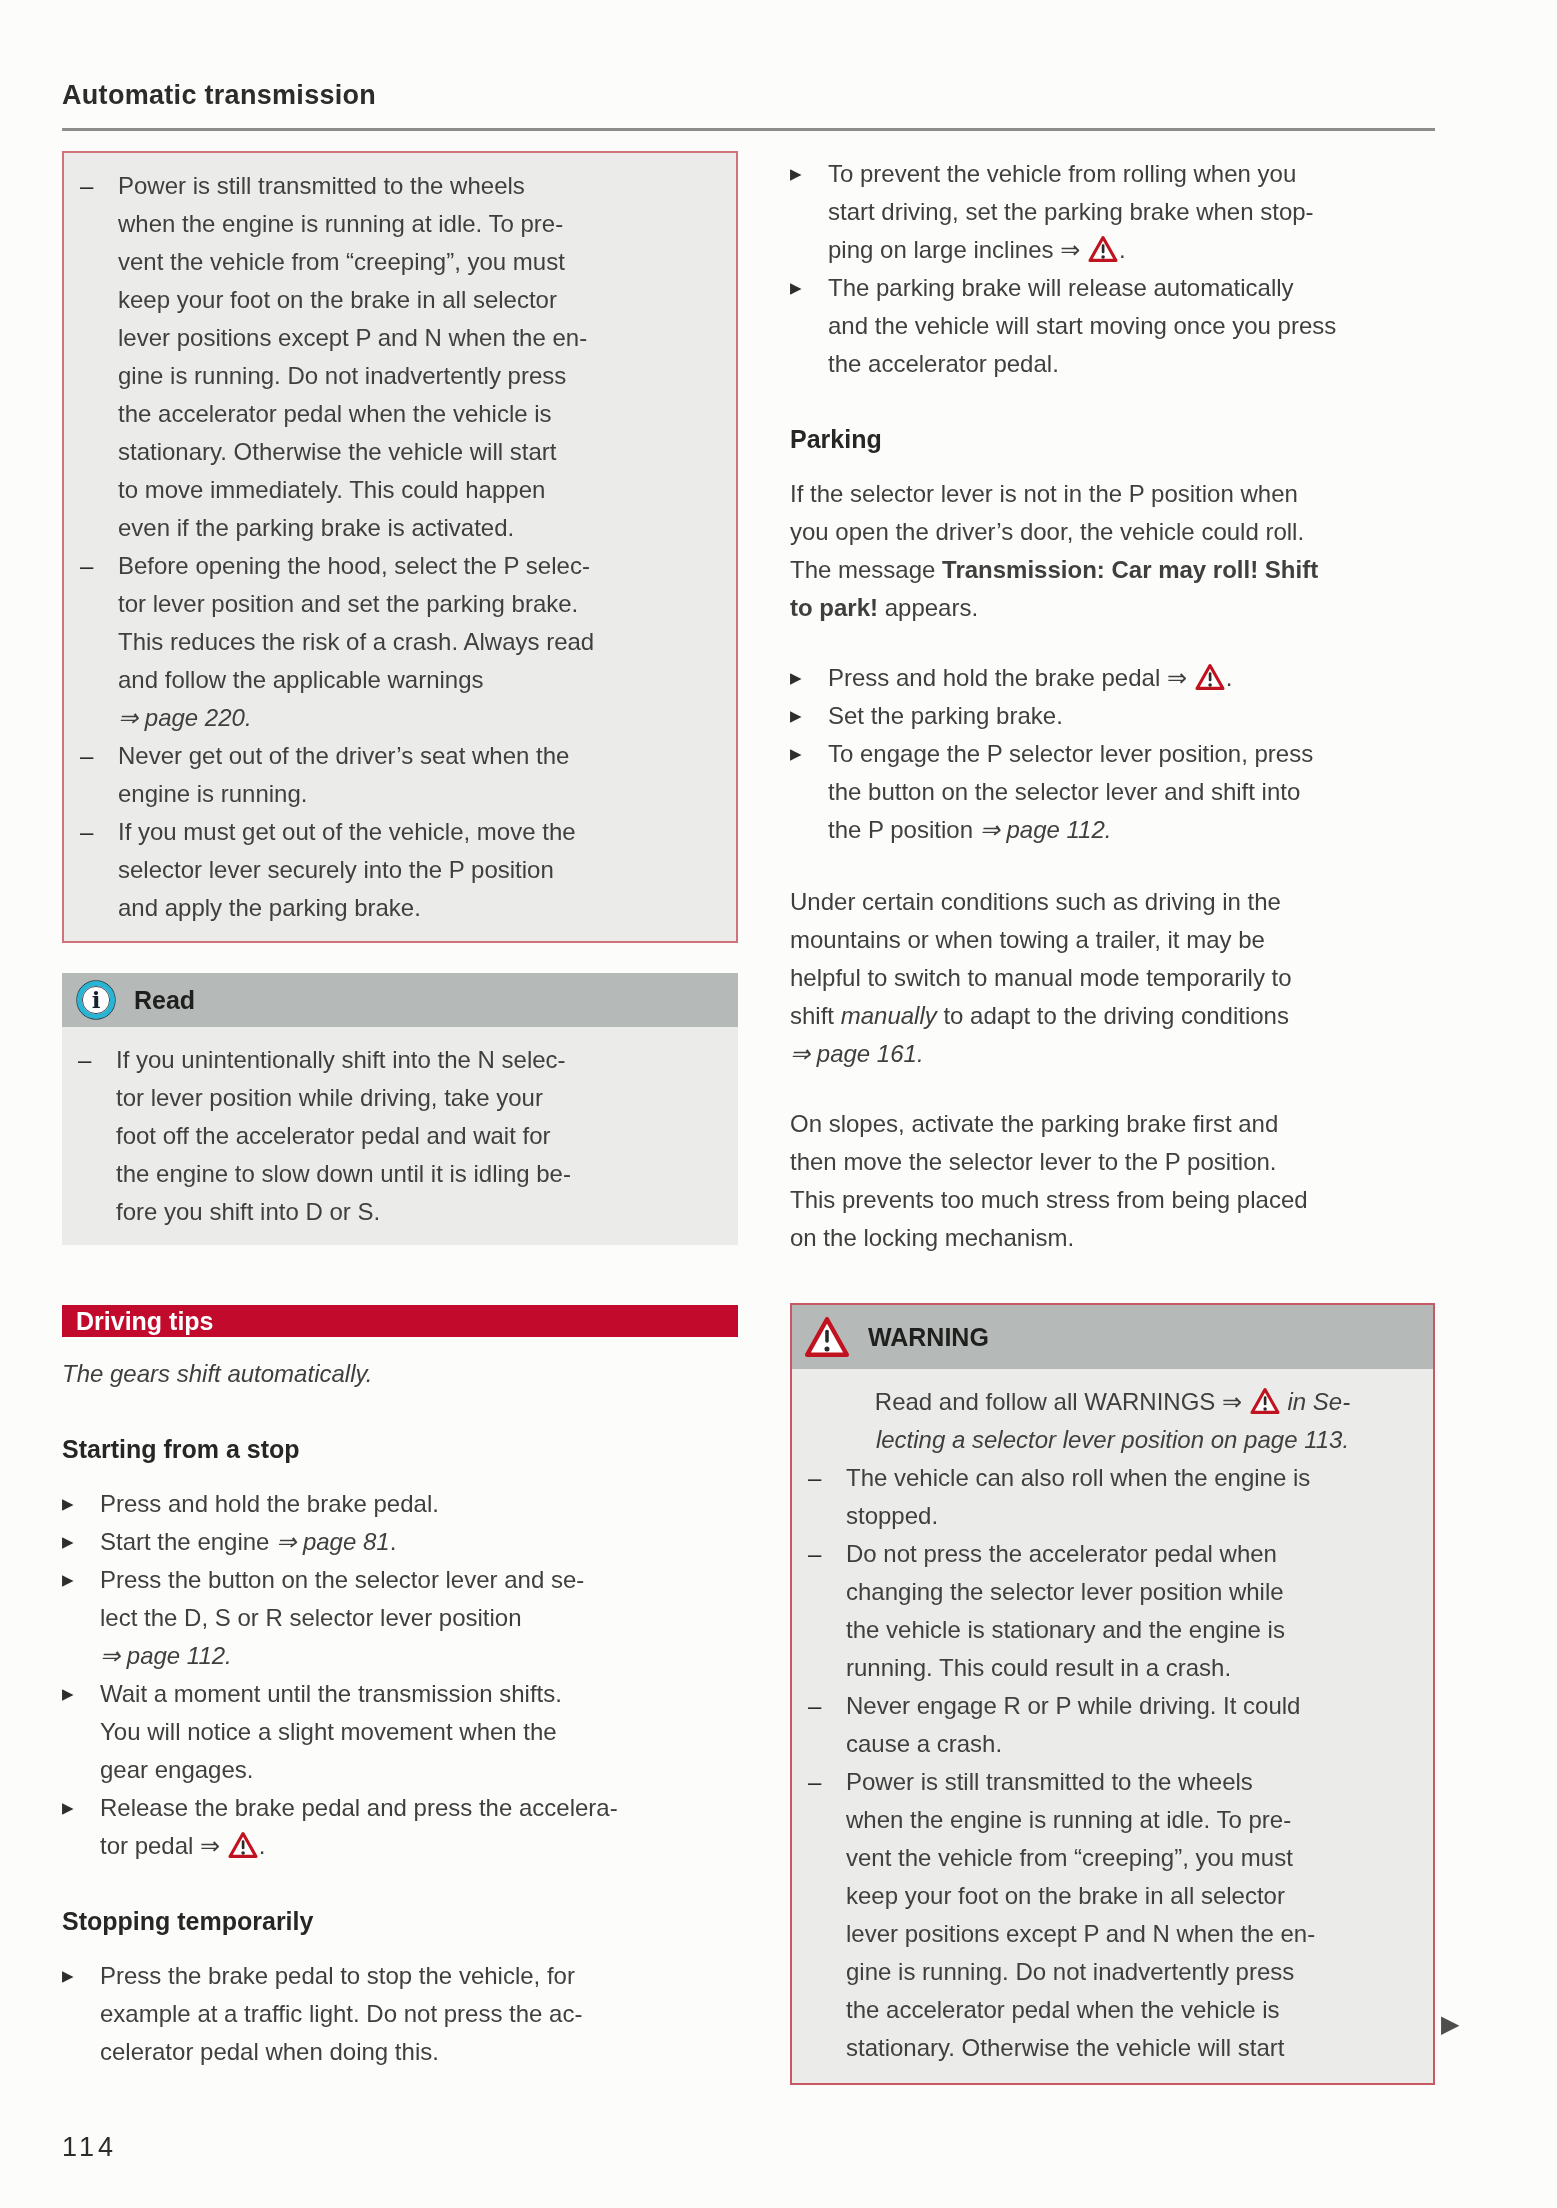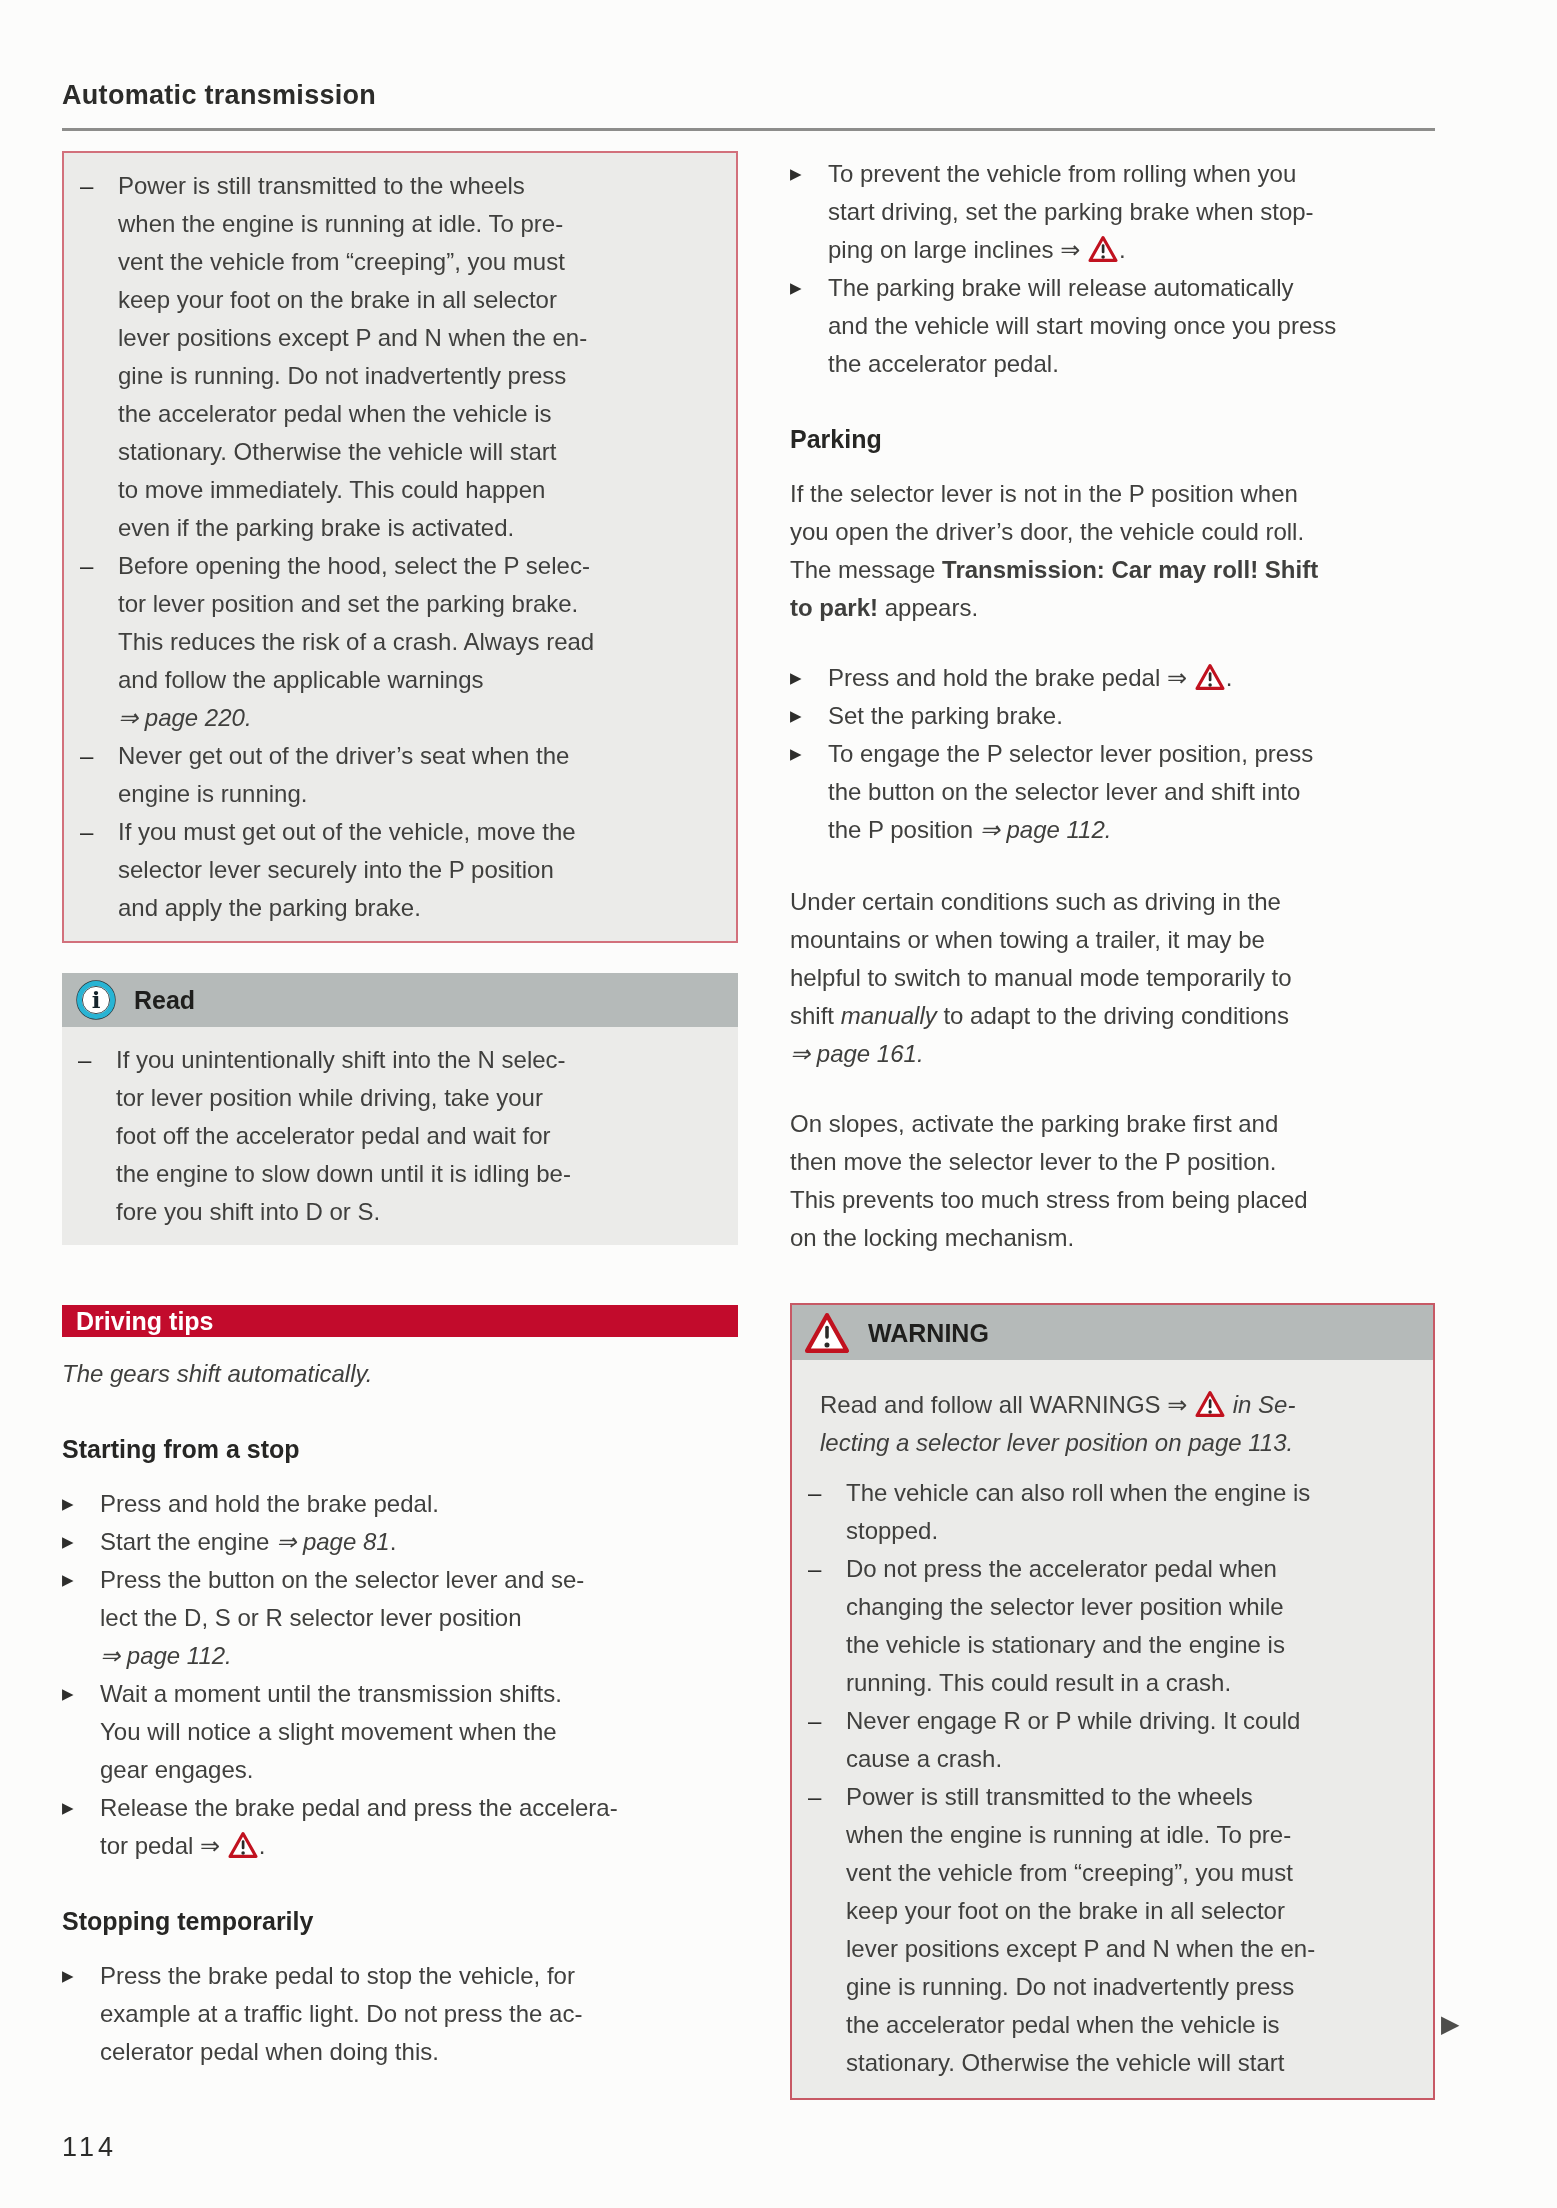--- a/index.html
+++ b/index.html
@@ -33,23 +33,23 @@
   .tip-body { background:#ebebe9; padding:14px 16px; }
 
   .section-bar {
     margin-top:60px; background:#c20b2c; color:#ffffff; font-weight:bold;
     font-size:25px; height:32px; display:flex; align-items:center; padding:0 14px;
   }
   .intro { font-style:italic; margin:18px 0 0; white-space:pre-line; }
   .subhead { font-size:25px; color:#262624; margin:40px 0 20px; font-weight:bold; line-height:32px; }
 
   .warnbox { margin-top:46px; border:2px solid #c75965; background:#ebebe9; }
-  .warn-head { background:#b5bab9; height:55px; display:flex; align-items:center; gap:18px; padding:0 12px; }
+  .warn-head { background:#b5bab9; height:64px; display:flex; align-items:center; gap:18px; padding:0 12px; }
   .warn-body { padding:14px 16px 16px; }
-  .warn-intro { white-space:pre-line; margin:12px; }
+  .warn-intro { white-space:pre-line; margin:0;text-align:center; }
 
   .inline-ic { vertical-align:-5px; }
   .cont-arrow { position:absolute; left:1441px; top:2005px; color:#4e4e4c; font-size:24px; }
   .page-num { position:absolute; left:62px; top:2128px; font-weight:normal; font-size:27px; letter-spacing:4px; color:#2c2c2a; }
 </style>
 </head>
 <body>
 
 <div class="doc-title">Automatic transmission</div>
 <hr class="rule">

